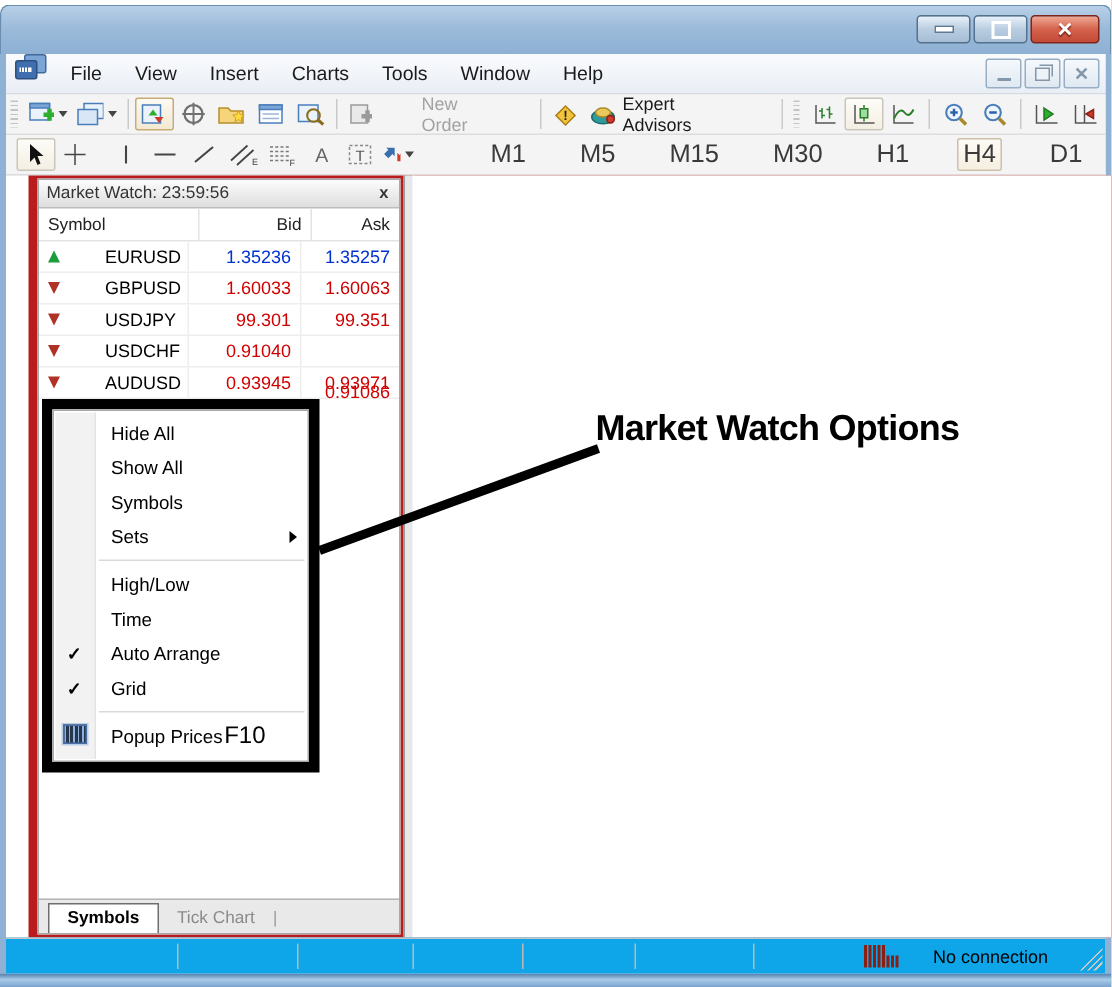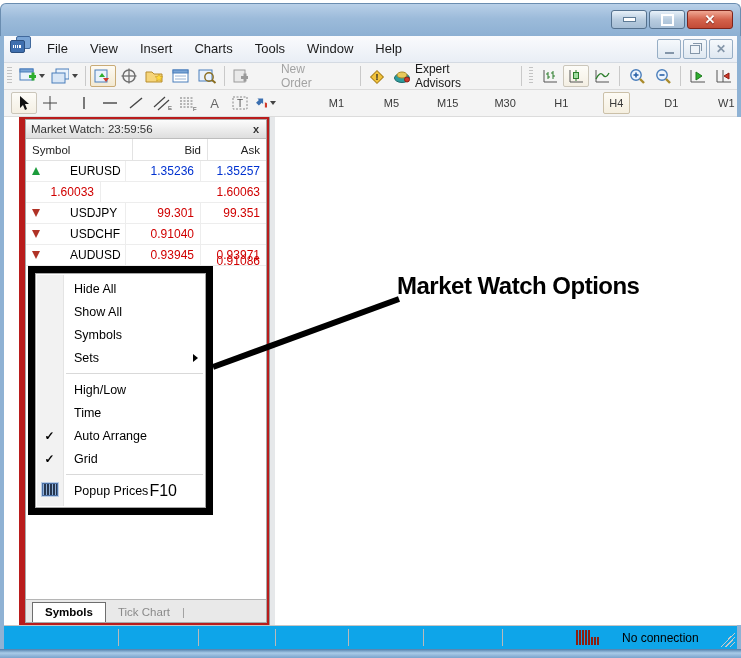--- a/index.html
+++ b/index.html
@@ -50,21 +50,21 @@
     background:repeating-linear-gradient(to bottom,#c3c3c3 0 1px,transparent 1px 3px);}
   .tsep{width:1px;height:20px;background:#c9c9c9;margin:0 4px;}
   .tbtn{height:22px;min-width:26px;display:flex;align-items:center;justify-content:center;
     border:1px solid transparent;border-radius:2px;box-sizing:border-box;padding:0 2px;}
   .tbtn.selected{border:1px solid #c9ab76;background:linear-gradient(#fdfaf3,#f3e9d2);}
   .tbtn.selbox{border:1px solid #cbc6ba;background:linear-gradient(#fdfcf8,#f4efe3);}
   .tlabel{font-size:12px;color:#1a1a1a;margin-left:4px;}
   .tlabel.disabled{color:#a3a3a3;margin-left:33px;}
   .drop{width:0;height:0;border-left:3px solid transparent;border-right:3px solid transparent;border-top:4px solid #444;margin-left:3px;}
   .tfbtn{height:22px;min-width:27px;display:flex;align-items:center;justify-content:center;
-    font-size:11px;color:#3a3a3a;border:1px solid transparent;box-sizing:border-box;padding:0 3px;border-radius:2px;margin-left:25px;}
+    font-size:17px;color:#3a3a3a;border:1px solid transparent;box-sizing:border-box;padding:0 3px;border-radius:2px;margin-left:25px;}
   .tfbtn.active{border:1px solid #cbc0a8;background:linear-gradient(#fdfbf5,#f5efe0);}
 
   
   .main{position:absolute;left:19px;top:117px;width:733px;height:508px;background:#b91c1c;}
   .mw-panel{position:absolute;left:6px;top:2px;width:242px;height:504px;background:#fff;
     border:1px solid #a9a9a9;box-sizing:border-box;}
   .mw-header{height:19px;background:linear-gradient(#fcfcfc,#dedede);border-bottom:1px solid #bdbdbd;
     display:flex;align-items:center;padding:0 5px;box-sizing:border-box;}
   .mw-title{font-size:11.5px;color:#333;flex:1;}
   .mw-close{font-size:11px;color:#333;font-weight:bold;line-height:1;padding:0 2px;}
@@ -412,20 +412,24 @@
       <div>
           <div class="mwrow">
             <div class="cell sym">
               <span class="arr up"></span>
               <span>EURUSD</span>
             </div>
             <div class="cell bid" style="color: rgb(0, 50, 208);">1.35236</div>
             <div class="cell ask" style="color: rgb(0, 50, 208);">1.35257</div>
           </div>
           <div class="mwrow">
+            <div class="cell sym">
+              <span class="arr down"></span>
+              <span>GBPUSD</span>
+            </div>
             <div class="cell bid" style="color: rgb(208, 0, 0);">1.60033</div>
             <div class="cell ask" style="color: rgb(208, 0, 0);">1.60063</div>
           </div>
           <div class="mwrow">
             <div class="cell sym">
               <span class="arr down"></span>
               <span>USDJPY</span>
             </div>
             <div class="cell bid" style="color: rgb(208, 0, 0);">99.301</div>
             <div class="cell ask" style="color: rgb(208, 0, 0);">99.351</div>

